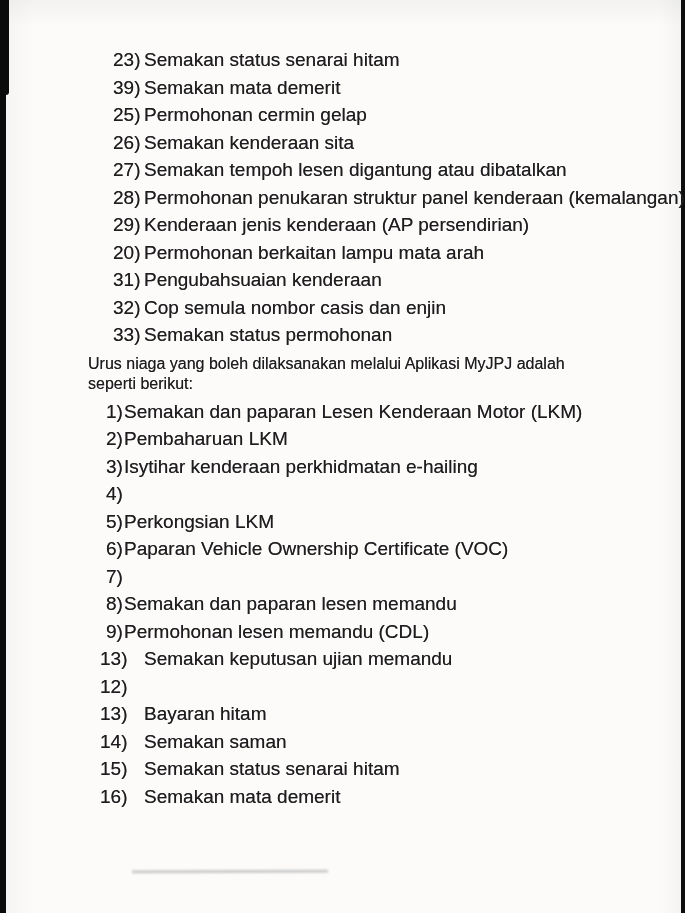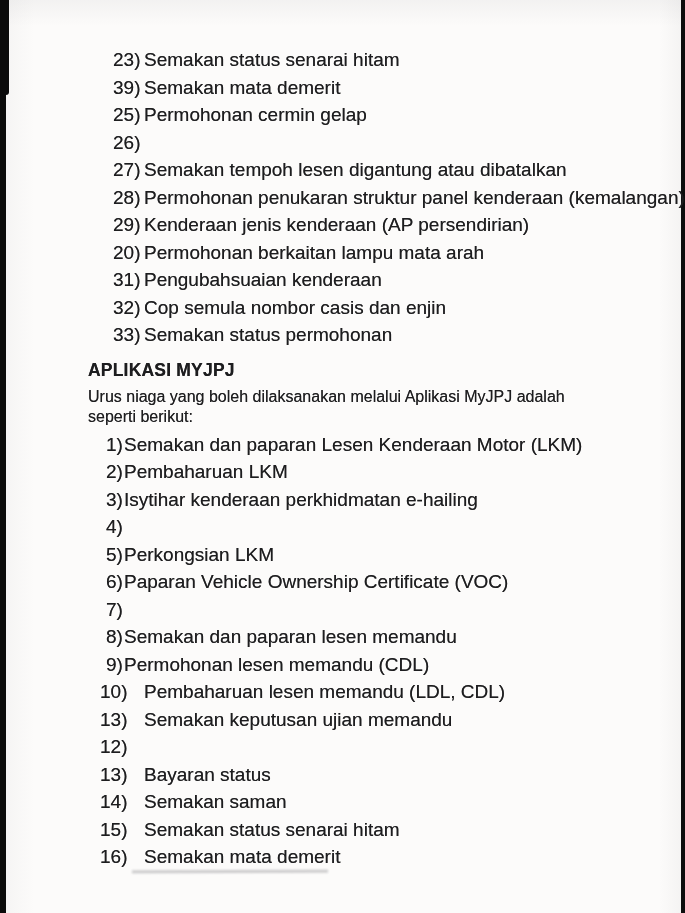--- a/index.html
+++ b/index.html
@@ -59,20 +59,21 @@
       <div class="row">
           <span class="num">39)</span>
           <span class="txt">Semakan mata demerit</span>
         </div>
       <div class="row">
           <span class="num">25)</span>
           <span class="txt">Permohonan cermin gelap</span>
         </div>
       <div class="row">
           <span class="num">26)</span>
+          <span class="txt">Semakan kenderaan sita</span>
         </div>
       <div class="row">
           <span class="num">27)</span>
           <span class="txt">Semakan tempoh lesen digantung atau dibatalkan</span>
         </div>
       <div class="row">
           <span class="num">28)</span>
           <span class="txt">Permohonan penukaran struktur panel kenderaan (kemalangan)</span>
         </div>
       <div class="row">
@@ -90,21 +91,20 @@
       <div class="row">
           <span class="num">32)</span>
           <span class="txt">Cop semula nombor casis dan enjin</span>
         </div>
       <div class="row">
           <span class="num">33)</span>
           <span class="txt">Semakan status permohonan</span>
         </div>
     </div>
 
-    <div class="heading">APLIKASI MYJPJ</div>
 
     <div class="intro">
       <div>Urus niaga yang boleh dilaksanakan melalui Aplikasi MyJPJ adalah</div>
       <div>seperti berikut:</div>
     </div>
 
     <div class="list2">
       <div class="row d1">
           <span class="num">1)</span>
           <span class="txt">Semakan dan paparan Lesen Kenderaan Motor (LKM)</span>
@@ -133,33 +133,29 @@
         </div>
       <div class="row d1">
           <span class="num">8)</span>
           <span class="txt">Semakan dan paparan lesen memandu</span>
         </div>
       <div class="row d1">
           <span class="num">9)</span>
           <span class="txt">Permohonan lesen memandu (CDL)</span>
         </div>
       <div class="row d2">
-          <span class="num">10)</span>
-          <span class="txt">Pembaharuan lesen memandu (LDL, CDL)</span>
-        </div>
-      <div class="row d2">
           <span class="num">13)</span>
           <span class="txt">Semakan keputusan ujian memandu</span>
         </div>
       <div class="row d2">
           <span class="num">12)</span>
         </div>
       <div class="row d2">
           <span class="num">13)</span>
-          <span class="txt">Bayaran status</span>
+          <span class="txt">Bayaran hitam</span>
         </div>
       <div class="row d2">
           <span class="num">14)</span>
           <span class="txt">Semakan saman</span>
         </div>
       <div class="row d2">
           <span class="num">15)</span>
           <span class="txt">Semakan status senarai hitam</span>
         </div>
       <div class="row d2">

